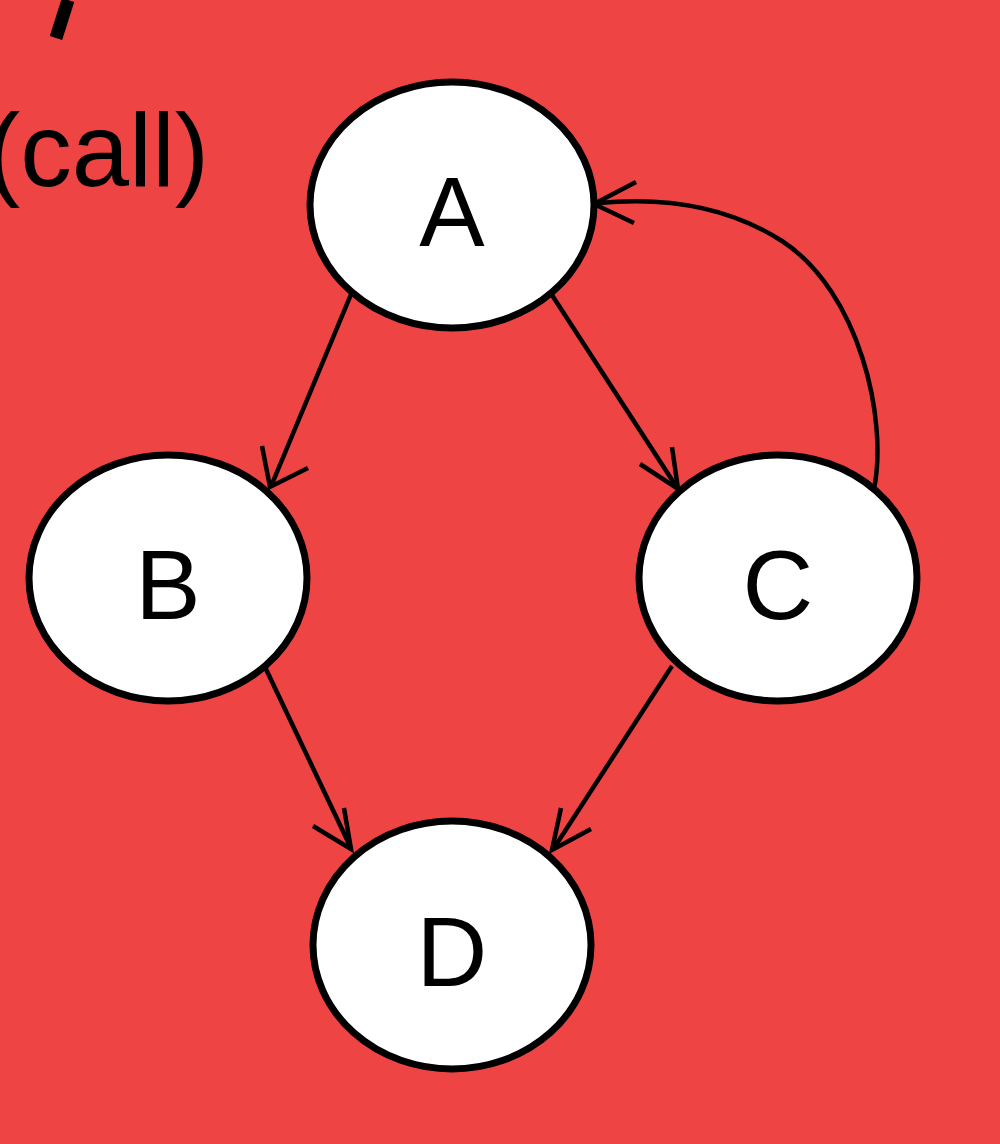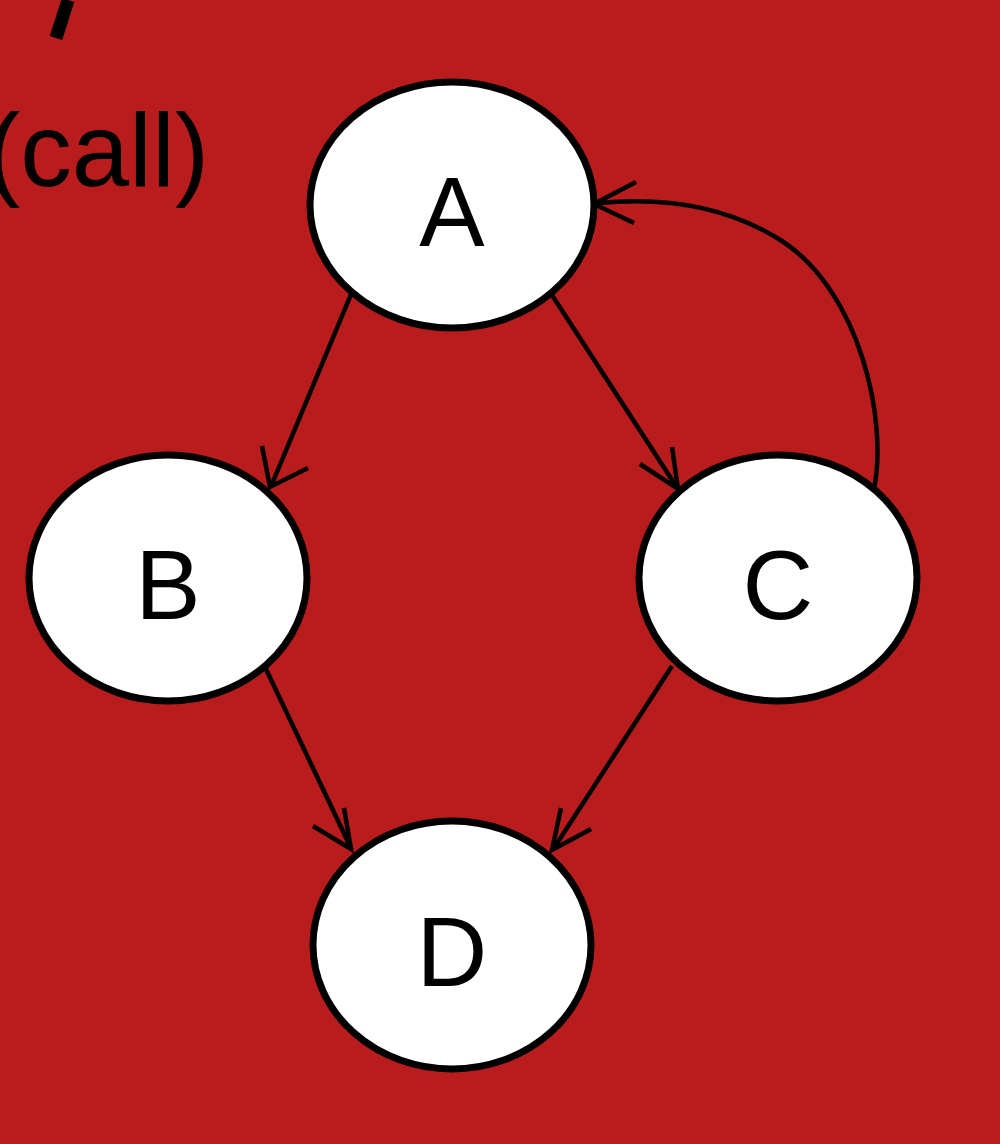--- a/index.html
+++ b/index.html
@@ -11,21 +11,21 @@
   body {
     width: 1000px;
     height: 1144px;
     overflow: hidden;
     font-family: "Liberation Sans", sans-serif;
   }
   #diagram-root {
     position: relative;
     width: 1000px;
     height: 1144px;
-    background: #b91c1c;
+    background: #ef4444;
   }
   #diagram-svg {
     position: absolute;
     top: 0;
     left: 0;
     width: 1000px;
     height: 1144px;
     display: block;
   }
   .node-ellipse {

